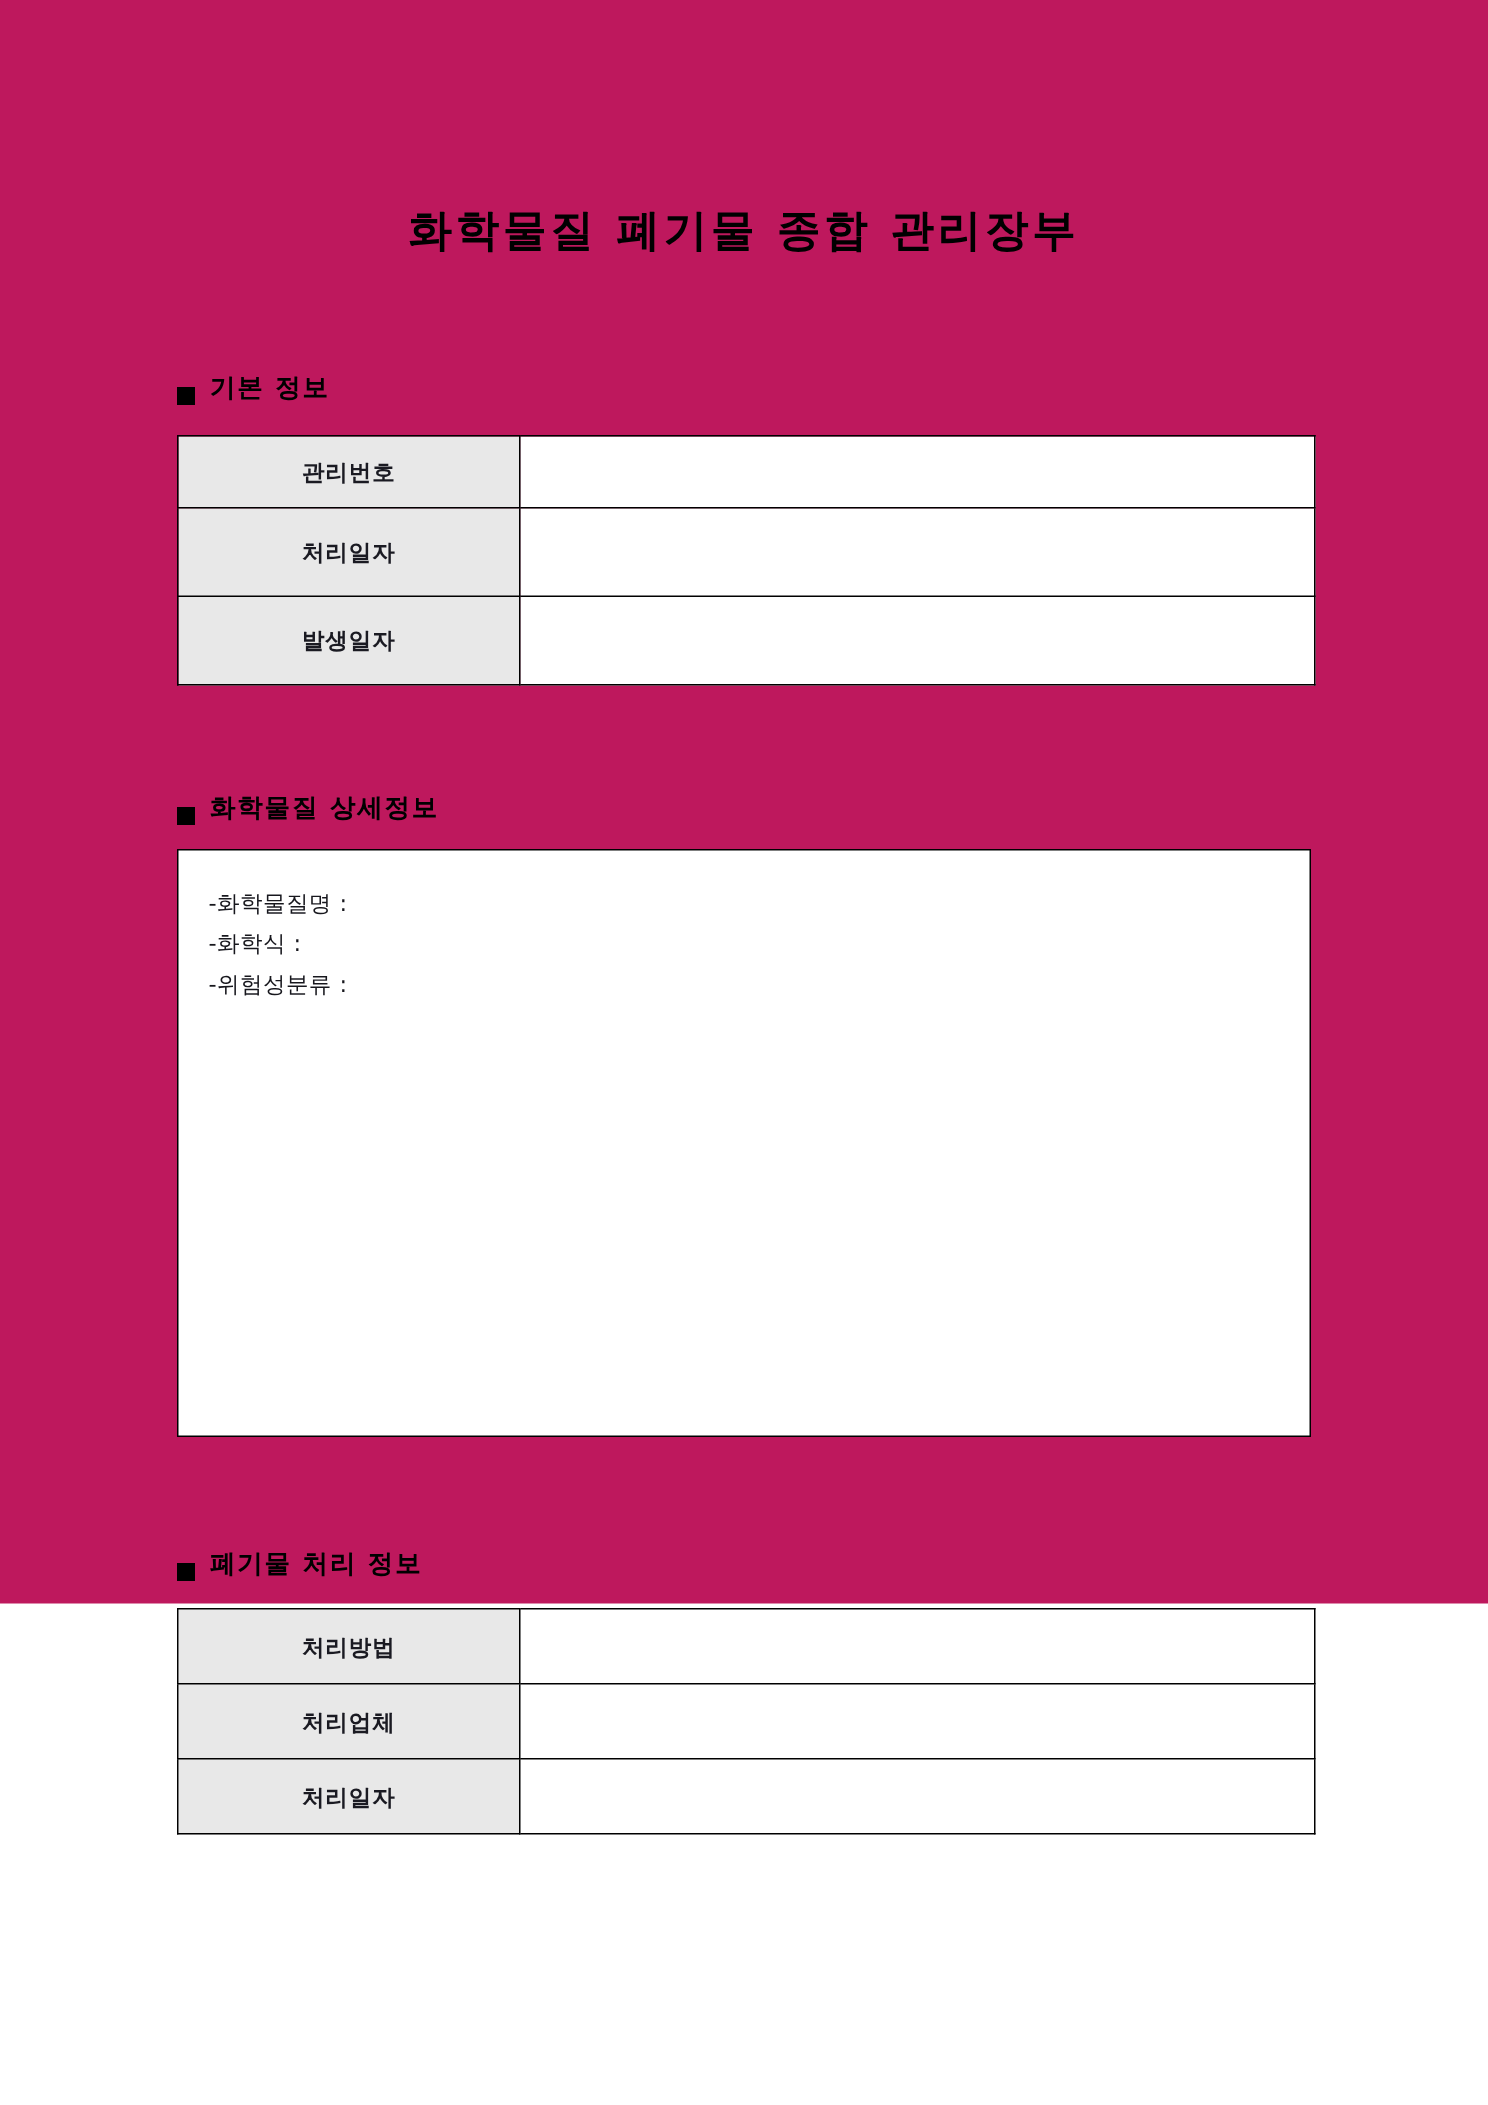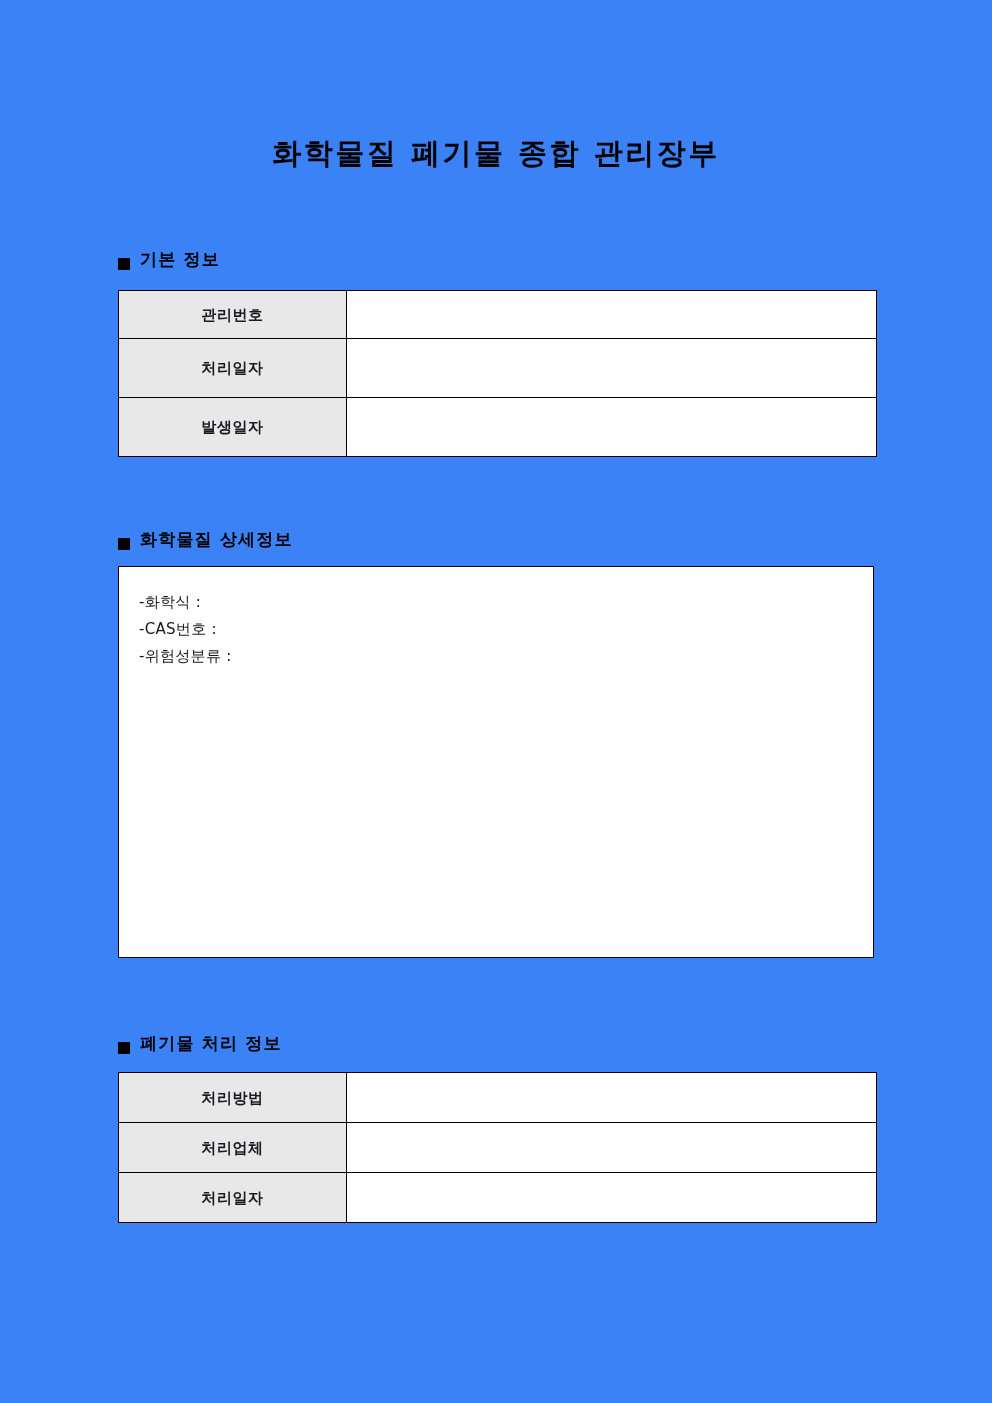--- a/index.html
+++ b/index.html
@@ -15,22 +15,22 @@
     font-family: "DejaVu Sans", "Liberation Sans", sans-serif;
     color: #000000;
     overflow: hidden;
   }
 
   .page {
     position: absolute;
     left: 0;
     top: 0;
     width: 992px;
-    height: 1403px;
-    background: #3b82f6;
+    height: 1069px;
+    background: #be185d;
   }
 
   
   .doc-title {
     position: absolute;
     left: 0;
     top: 134px;
     width: 992px;
     text-align: center;
     font-size: 29px;
@@ -154,22 +154,22 @@
     </tbody>
   </table>
 
   <div class="section-head" id="sec-detail">
     <span class="bullet-square"></span>
     <span>화학물질 상세정보</span>
   </div>
 
   <div class="detail-box">
     <div class="detail-lines">
+      <div class="detail-line">-화학물질명 :</div>
       <div class="detail-line">-화학식 :</div>
-      <div class="detail-line">-CAS번호 :</div>
       <div class="detail-line">-위험성분류 :</div>
     </div>
   </div>
 
   <div class="section-head" id="sec-treat">
     <span class="bullet-square"></span>
     <span>폐기물 처리 정보</span>
   </div>
 
   <table class="form-table" id="table-treat">

